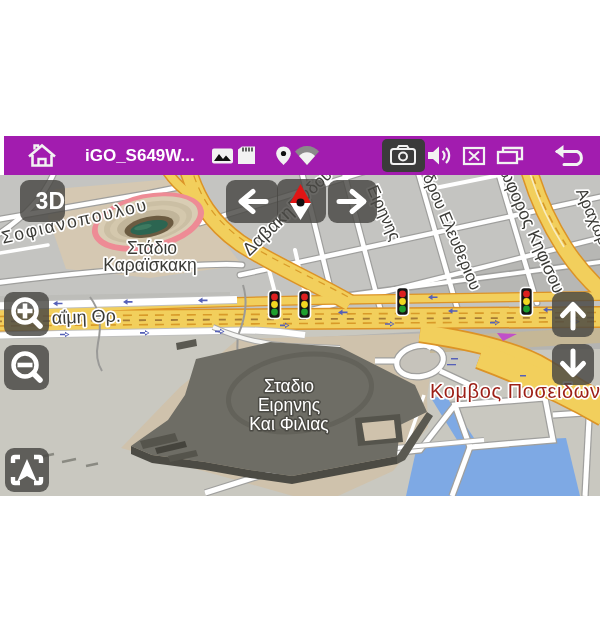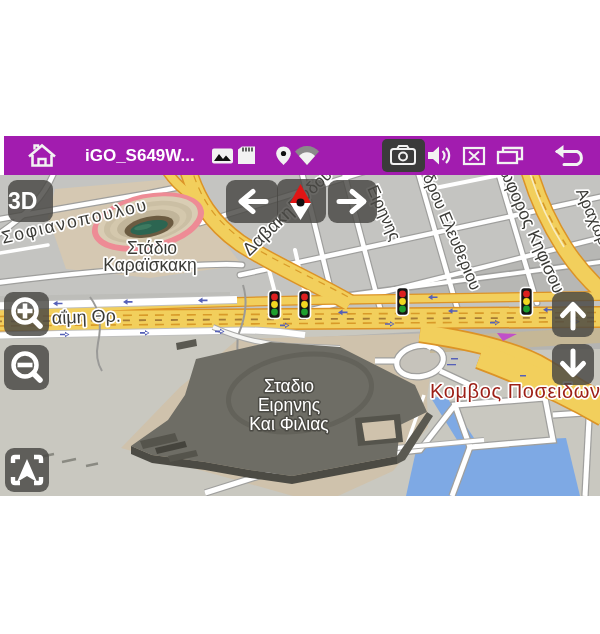--- a/index.html
+++ b/index.html
@@ -245,21 +245,21 @@
 <text x="52" y="149" font-size="18" text-anchor="start" transform="rotate(-2 52 149)">αΐμη Θρ.</text>
 </g>
 <g font-family="Liberation Sans, sans-serif" text-anchor="middle" fill="#ffffff" stroke="#4b4a44" stroke-width="3" paint-order="stroke" stroke-linejoin="round" font-size="17.5">
 <text x="289" y="217">Σταδιο</text>
 <text x="289" y="236">Ειρηνης</text>
 <text x="289" y="255">Και Φιλιας</text>
 </g>
 <text x="430" y="223" font-family="Liberation Sans, sans-serif" font-size="20" fill="#9c1f16" stroke="#ffffff" stroke-width="3.4" paint-order="stroke" stroke-linejoin="round" text-anchor="start" textLength="170">Κομβος Ποσειδων</text>
 
 </svg>
-<div class="btn" style="left:8px;top:180px;width:45px;height:42px;color:#fff;font-family:'Liberation Sans',sans-serif;font-weight:bold;font-size:23px;text-align:left;line-height:42px">3D</div>
+<div class="btn" style="left:20px;top:180px;width:45px;height:42px;color:#fff;font-family:'Liberation Sans',sans-serif;font-weight:bold;font-size:23px;text-align:right;line-height:42px">3D</div>
 <div class="btn" style="left:226px;top:180px;width:52px;height:43px">
 <svg width="52" height="43">
       <path d="M40,21.5 H17 M27,11.5 L15,21.5 L27,31.5" fill="none" stroke="#fff" stroke-width="5" stroke-linecap="round" stroke-linejoin="round"></path>
     </svg>
   </div>
 <div class="btn" style="left:277px;top:179px;width:49px;height:44px">
 <svg width="49" height="44">
 <polygon points="23.5,5 13,24 34,24" fill="#e01515"></polygon>
 <polygon points="13,24 34,24 23.5,41" fill="#ffffff"></polygon>
 <circle cx="23.5" cy="23.5" r="4" fill="#111"></circle>

